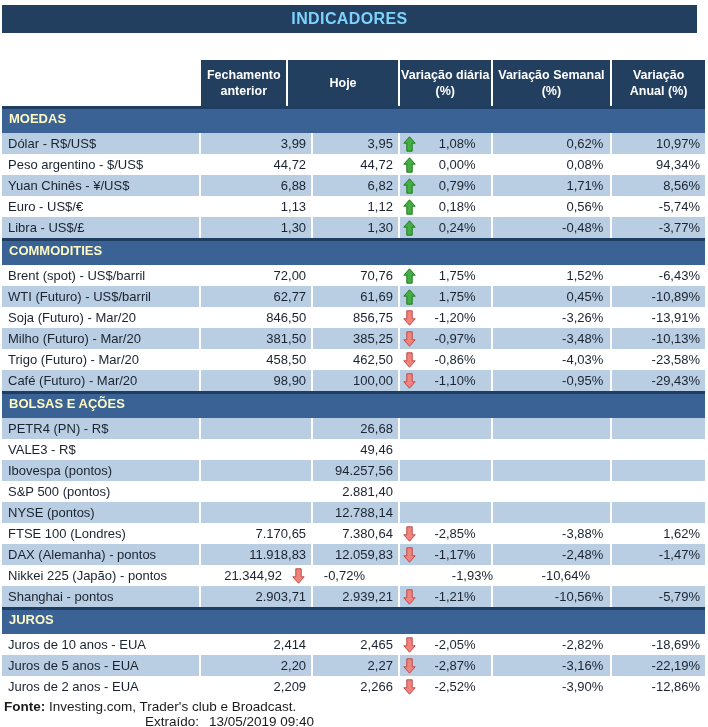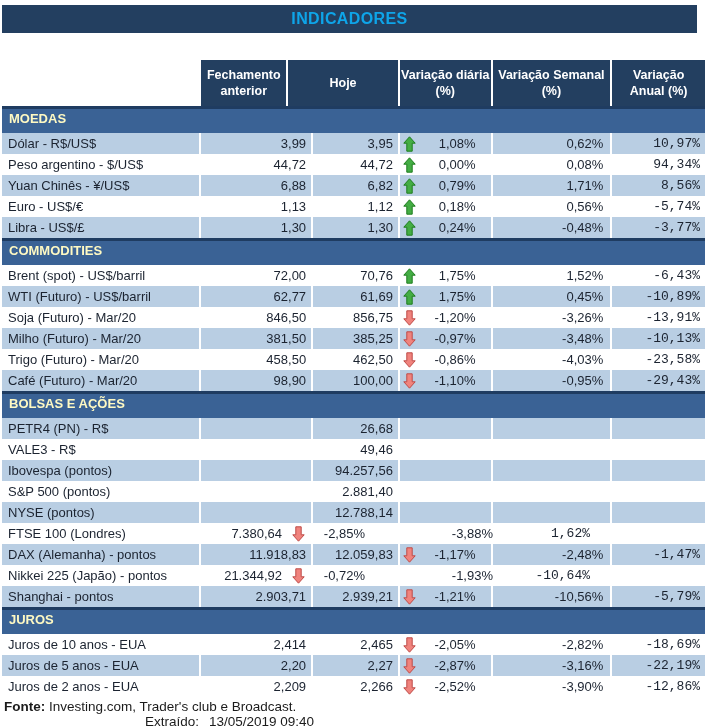--- a/index.html
+++ b/index.html
@@ -7,21 +7,21 @@
     width:708px; height:727px;
     background:#ffffff;
     font-family:"Liberation Sans", sans-serif;
     color:#1b2330;
     overflow:hidden;
   }
   .title-bar {
     margin:5px 11px 0 2px;
     height:28px;
     background:#233F60;
-    color:#0ea5e9;
+    color:#7dd3fc;
     font-weight:bold;
     font-size:16px;
     letter-spacing:0.4px;
     display:flex; align-items:center; justify-content:center;
   }
   .table-wrap { margin:27px 3px 0 2px; }
 
   
   .c-label { width:198px; }
   .c-hoje  { width:112px; }
@@ -66,21 +66,21 @@
     display:flex; align-items:center;
     overflow:hidden;
     white-space:nowrap;
   }
   .row .cell:not(:first-child) { border-left:2px solid #ffffff; }
   .cell.label { padding-left:6px; }
   .cell.num { justify-content:flex-end; }
   .cell.c-hoje  { padding-right:5px; }
   .cell.c-fech  { padding-right:5px; }
   .cell.c-sem   { padding-right:7px; }
-  .cell.c-anual { padding-right:5px;font-family:Liberation Mono, monospace; }
+  .cell.c-anual { padding-right:5px; }
   .cell.diar { justify-content:space-between; padding-left:3px; }
   .cell.diar .pct { margin-right:15px; }
   .arrow { width:14px; height:17px; display:flex; align-items:center; }
   .arrow svg { display:block; }
 
   .footer { margin:2px 0 0 4px; font-size:13.5px; line-height:15px; color:#1b1b1b; }
   .footer .bold { font-weight:bold; }
   .footer .line2 { padding-left:141px; }
   .footer .line2 .val { margin-left:10px; }
 </style>
@@ -334,20 +334,21 @@
         <div class="cell num c-fech">12.788,14</div>
         <div class="cell diar c-diar">
           <span class="arrow"></span>
           <span class="pct"></span>
         </div>
         <div class="cell num c-sem"></div>
         <div class="cell num c-anual"></div>
       </div>
       <div class="row">
         <div class="cell label c-label">FTSE 100 (Londres)</div>
+        <div class="cell num c-hoje">7.170,65</div>
         <div class="cell num c-fech">7.380,64</div>
         <div class="cell diar c-diar">
           <span class="arrow">
             <svg width="13" height="16" viewBox="0 0 13 16">
               <path d="M6.5 15.2 L0.8 8.8 H3.8 V0.8 H9.2 V8.8 H12.2 Z" fill="#F0837D" stroke="#BE4B48" stroke-width="1"></path>
             </svg>
           </span>
           <span class="pct">-2,85%</span>
         </div>
         <div class="cell num c-sem">-3,88%</div>

